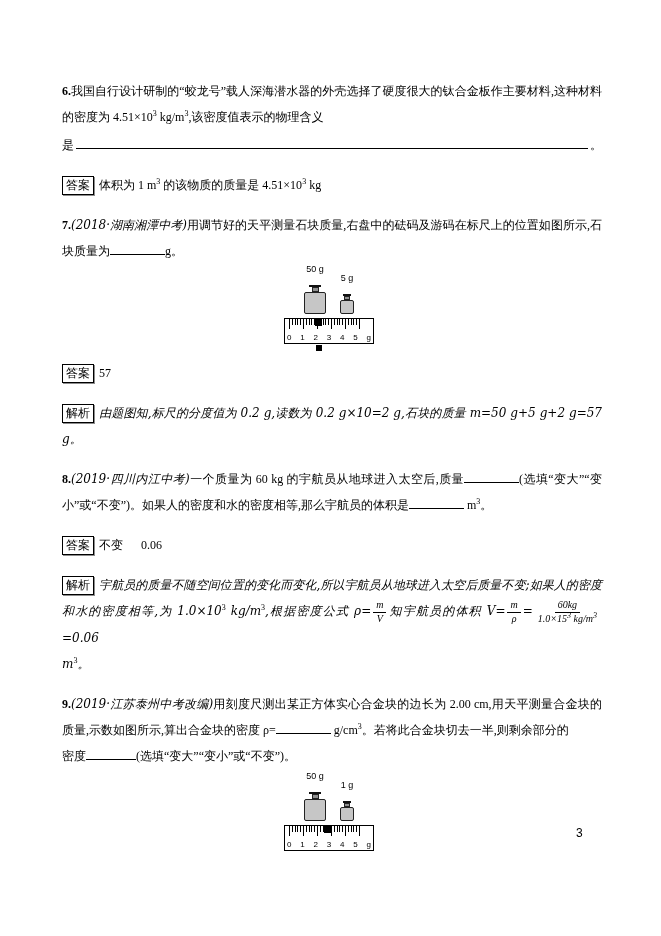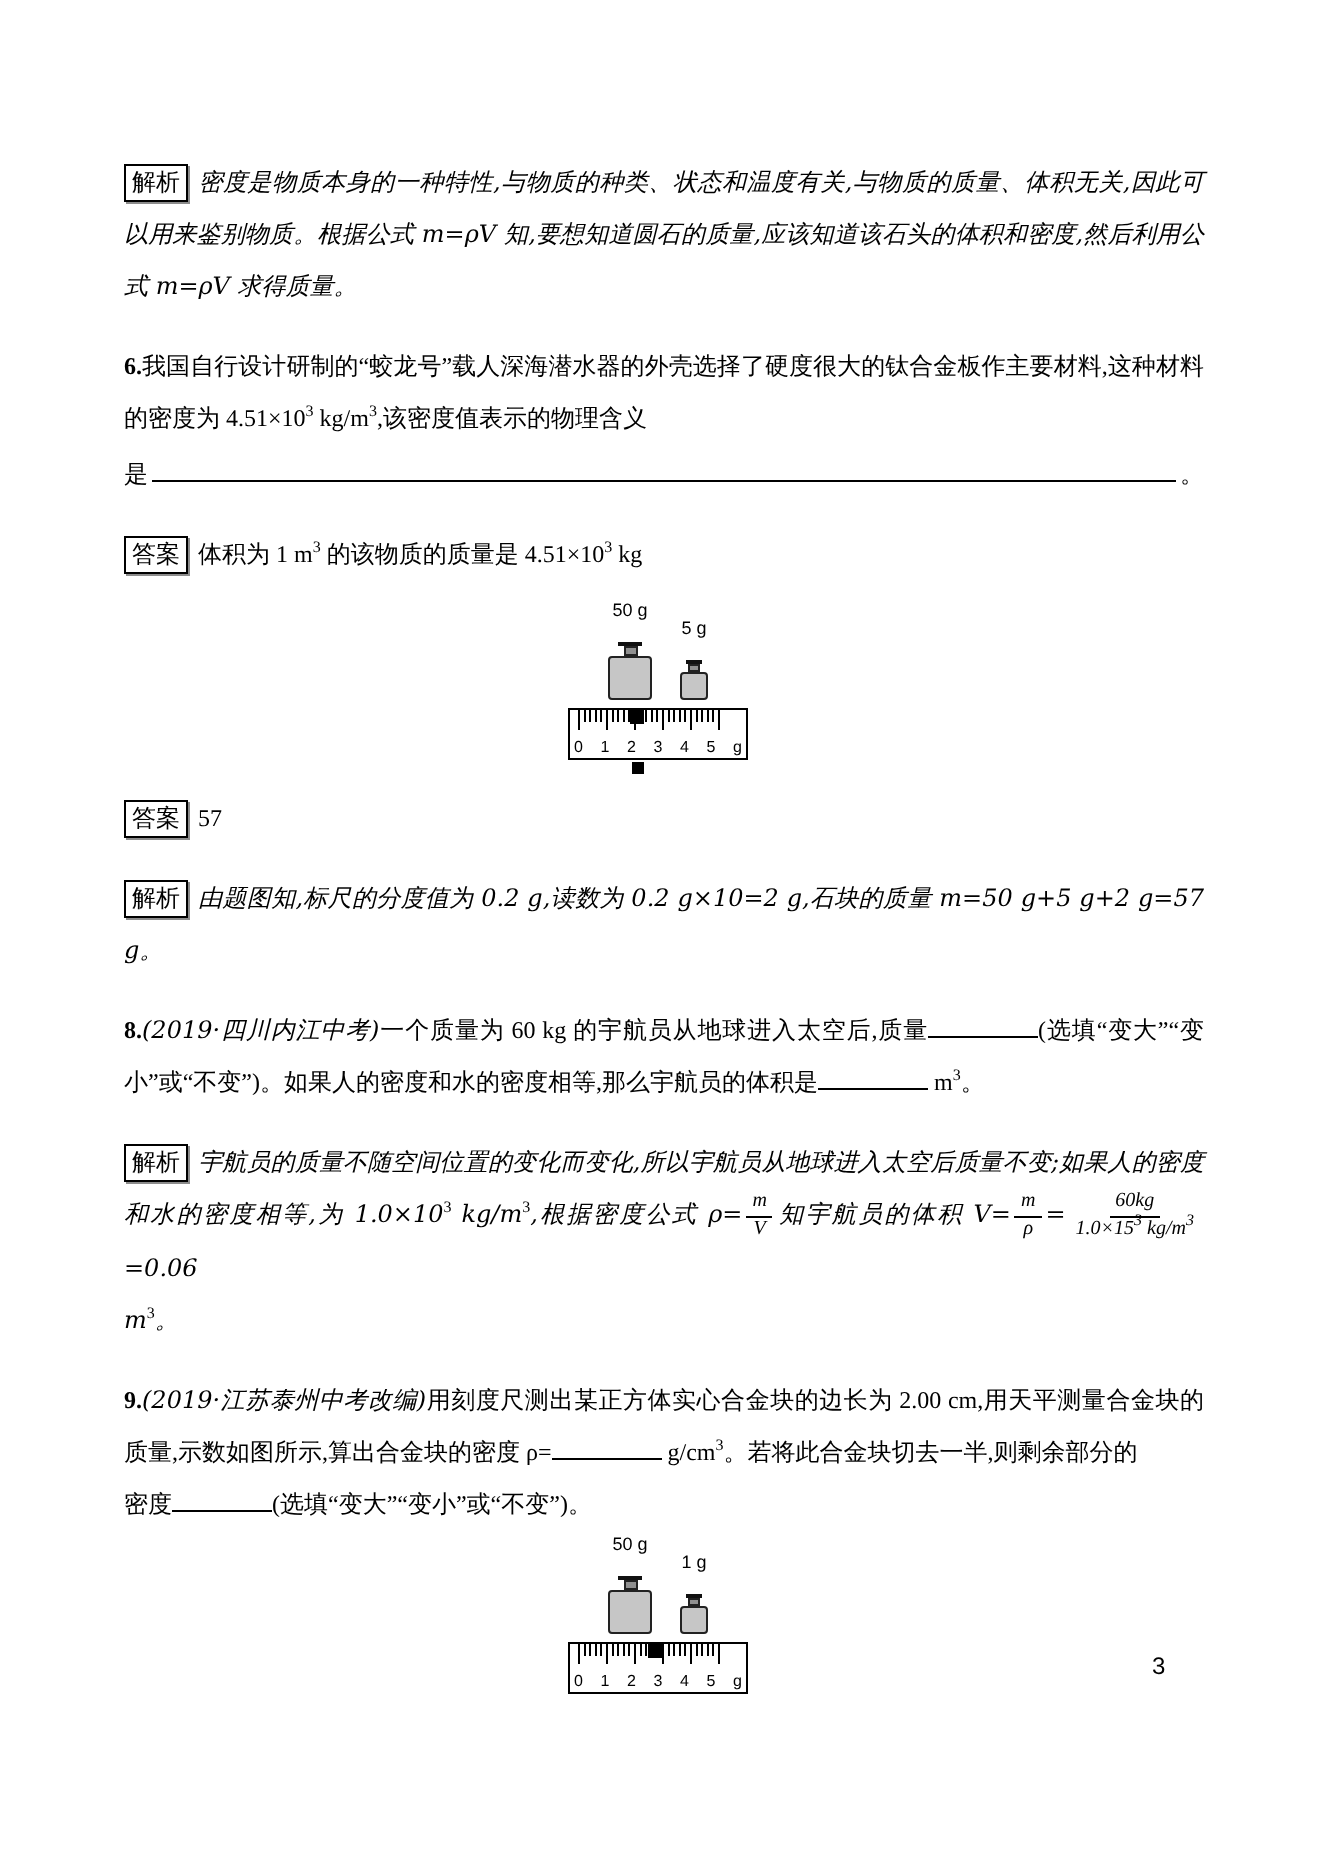--- a/index.html
+++ b/index.html
@@ -71,37 +71,37 @@
   .page-number{
     position:absolute;left:576px;top:826px;font-size:12px;
     font-family:"Liberation Sans",sans-serif;
   }
 </style>
 </head>
 <body>
 
 <div class="page">
 
-  <p class="block">
-    <span class="tag">解析</span><span class="analysis-text">密度是物质本身的一种特性,与物质的种类、状态和温度有关,与物质的质量、体积无关,因此可以用来鉴别物质。根据公式 m=ρV 知,要想知道圆石的质量,应该知道该石头的体积和密度,然后利用公式 m=ρV 求得质量。</span>
-  </p>
 
   <p class="block" style="margin-bottom:2px;">
     <span class="qnum">6.</span><span>我国自行设计研制的“蛟龙号”载人深海潜水器的外壳选择了硬度很大的钛合金板作主要材料,这种材料的密度为 4.51×10</span><sup>3</sup><span> kg/m</span><sup>3</sup><span>,该密度值表示的物理含义</span>
   </p>
   <p class="block fill-line">
     <span>是</span>
       <span class="grow"></span>
       <span>。</span>
   </p>
 
   <p class="block">
     <span class="tag">答案</span><span>体积为 1 m</span><sup>3</sup><span> 的该物质的质量是 4.51×10</span><sup>3</sup><span> kg</span>
   </p>
 
+  <p class="block" style="margin-bottom:4px;">
+    <span class="qnum">7.</span><span class="source">(2018·湖南湘潭中考)</span><span>用调节好的天平测量石块质量,右盘中的砝码及游码在标尺上的位置如图所示,石块质量为</span><span class="blank w55"></span><span>g。</span>
+  </p>
 
   <div class="figure">
     <div class="weights">
       <div class="wcol w-large">
         <div class="wlabel">50 g</div>
         <div class="wcap"></div>
         <div class="wknob"></div>
         <div class="wbody"></div>
       </div>
       <div class="wcol w-small">
@@ -132,20 +132,23 @@
   </p>
 
   <p class="block">
     <span class="tag">解析</span><span class="analysis-text">由题图知,标尺的分度值为 0.2 g,读数为 0.2 g×10=2 g,石块的质量 m=50 g+5 g+2 g=57 g。</span>
   </p>
 
   <p class="block">
     <span class="qnum">8.</span><span class="source">(2019·四川内江中考)</span><span>一个质量为 60 kg 的宇航员从地球进入太空后,质量</span><span class="blank w55"></span><span>(选填“变大”“变小”或“不变”)。如果人的密度和水的密度相等,那么宇航员的体积是</span><span class="blank w55"></span><span> m</span><sup>3</sup><span>。</span>
   </p>
 
+  <p class="block">
+    <span class="tag">答案</span><span class="answer-val">不变</span><span>0.06</span>
+  </p>
 
   <p class="block formula-block">
     <span class="tag">解析</span><span class="analysis-text">宇航员的质量不随空间位置的变化而变化,所以宇航员从地球进入太空后质量不变;如果人的密度和水的密度相等,为 1.0×10</span><sup>3</sup><span class="analysis-text"> kg/m</span><sup>3</sup><span class="analysis-text">,根据密度公式 ρ=</span><span class="frac">
         <span class="fnum">m</span>
         <span class="fden">V</span>
       </span><span class="analysis-text">知宇航员的体积 V=</span><span class="frac">
         <span class="fnum">m</span>
         <span class="fden">ρ</span>
       </span><span class="analysis-text">=</span><span class="frac">
         <span class="fnum">60kg</span>

